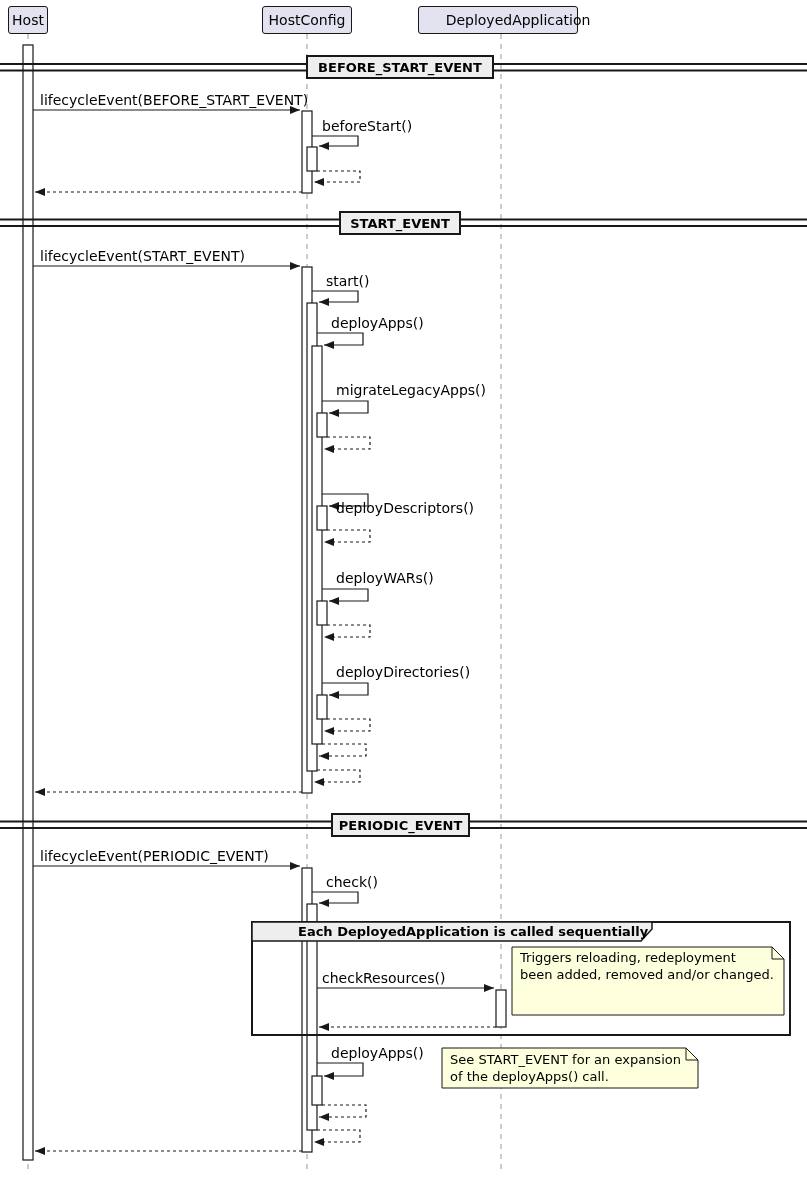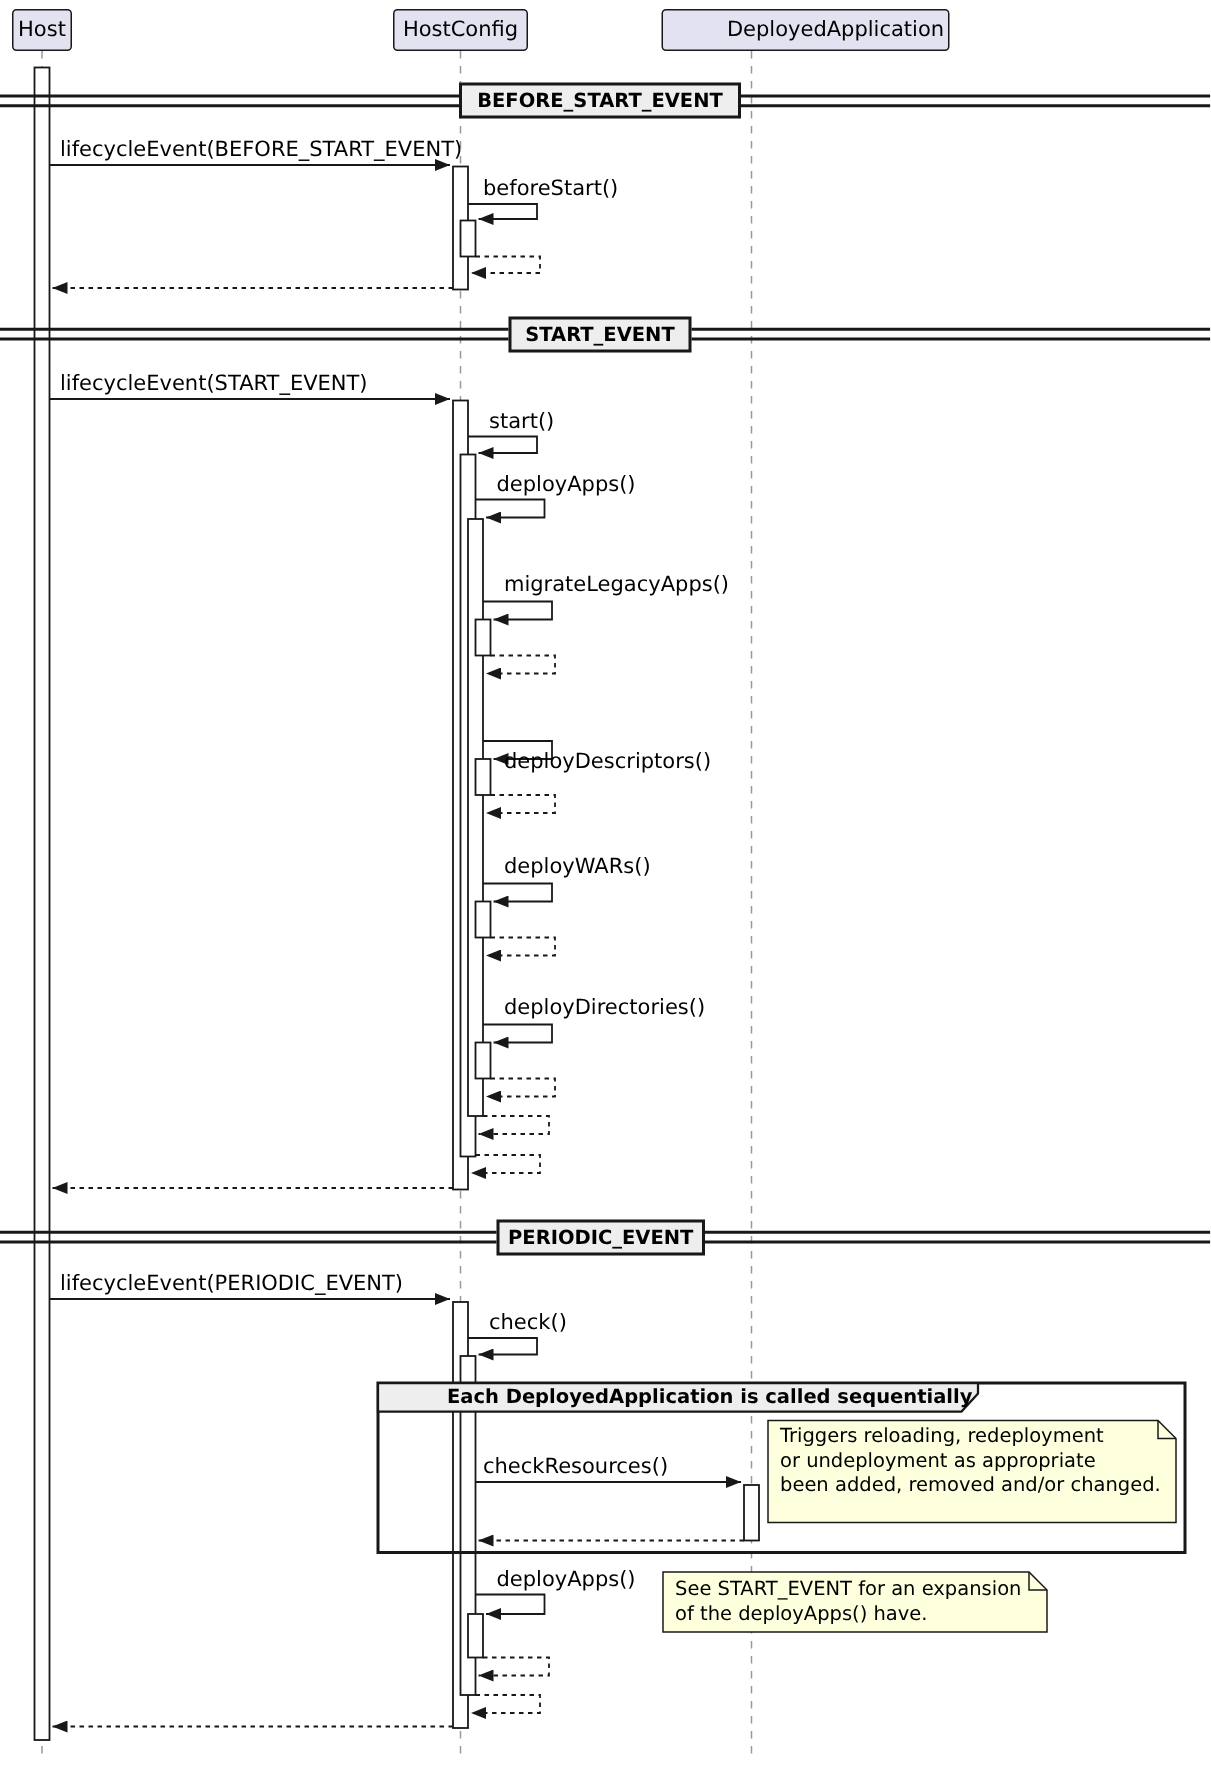--- a/index.html
+++ b/index.html
@@ -139,21 +139,21 @@
       <polyline points="686,1048 686,1060 698,1060" fill="none" stroke="#181818" stroke-width="1"></polyline>
     </g>
   </svg>
 
   <div class="participant" style="left:8px; width:40px;">
     <span>Host</span>
   </div>
   <div class="participant" style="left:262px; width:90px;">
     <span>HostConfig</span>
   </div>
-  <div class="participant" style="left:441px; width:192px;padding-left:40px;">
+  <div class="participant" style="left:418px; width:160px;padding-left:40px;">
     <span>DeployedApplication</span>
   </div>
 
   <div class="divider-box" style="left:306px; top:55px; width:188px;">
     <span>BEFORE_START_EVENT</span>
   </div>
   <div class="divider-box" style="left:339px; top:211px; width:122px;">
     <span>START_EVENT</span>
   </div>
   <div class="divider-box" style="left:331px; top:813px; width:139px;">
@@ -171,21 +171,20 @@
   <div class="msg-label" style="left:336px; top:665px;">deployDirectories()</div>
   <div class="msg-label" style="left:40px;  top:849px;">lifecycleEvent(PERIODIC_EVENT)</div>
   <div class="msg-label" style="left:326px; top:875px;">check()</div>
   <div class="msg-label" style="left:322px; top:971px;">checkResources()</div>
   <div class="msg-label" style="left:331px; top:1046px;">deployApps()</div>
 
   <div class="group-title" style="left:266px; top:925px;">Each DeployedApplication is called sequentially</div>
 
   <div class="note-text" style="left:520px; top:950px;">
     <div>Triggers reloading, redeployment</div>
-    <div>or undeployment as appropriate</div>
     <div>been added, removed and/or changed.</div>
   </div>
   <div class="note-text" style="left:450px; top:1052px;">
     <div>See START_EVENT for an expansion</div>
-    <div>of the deployApps() have.</div>
+    <div>of the deployApps() call.</div>
   </div>
 
 </div>
 
 </body></html>

